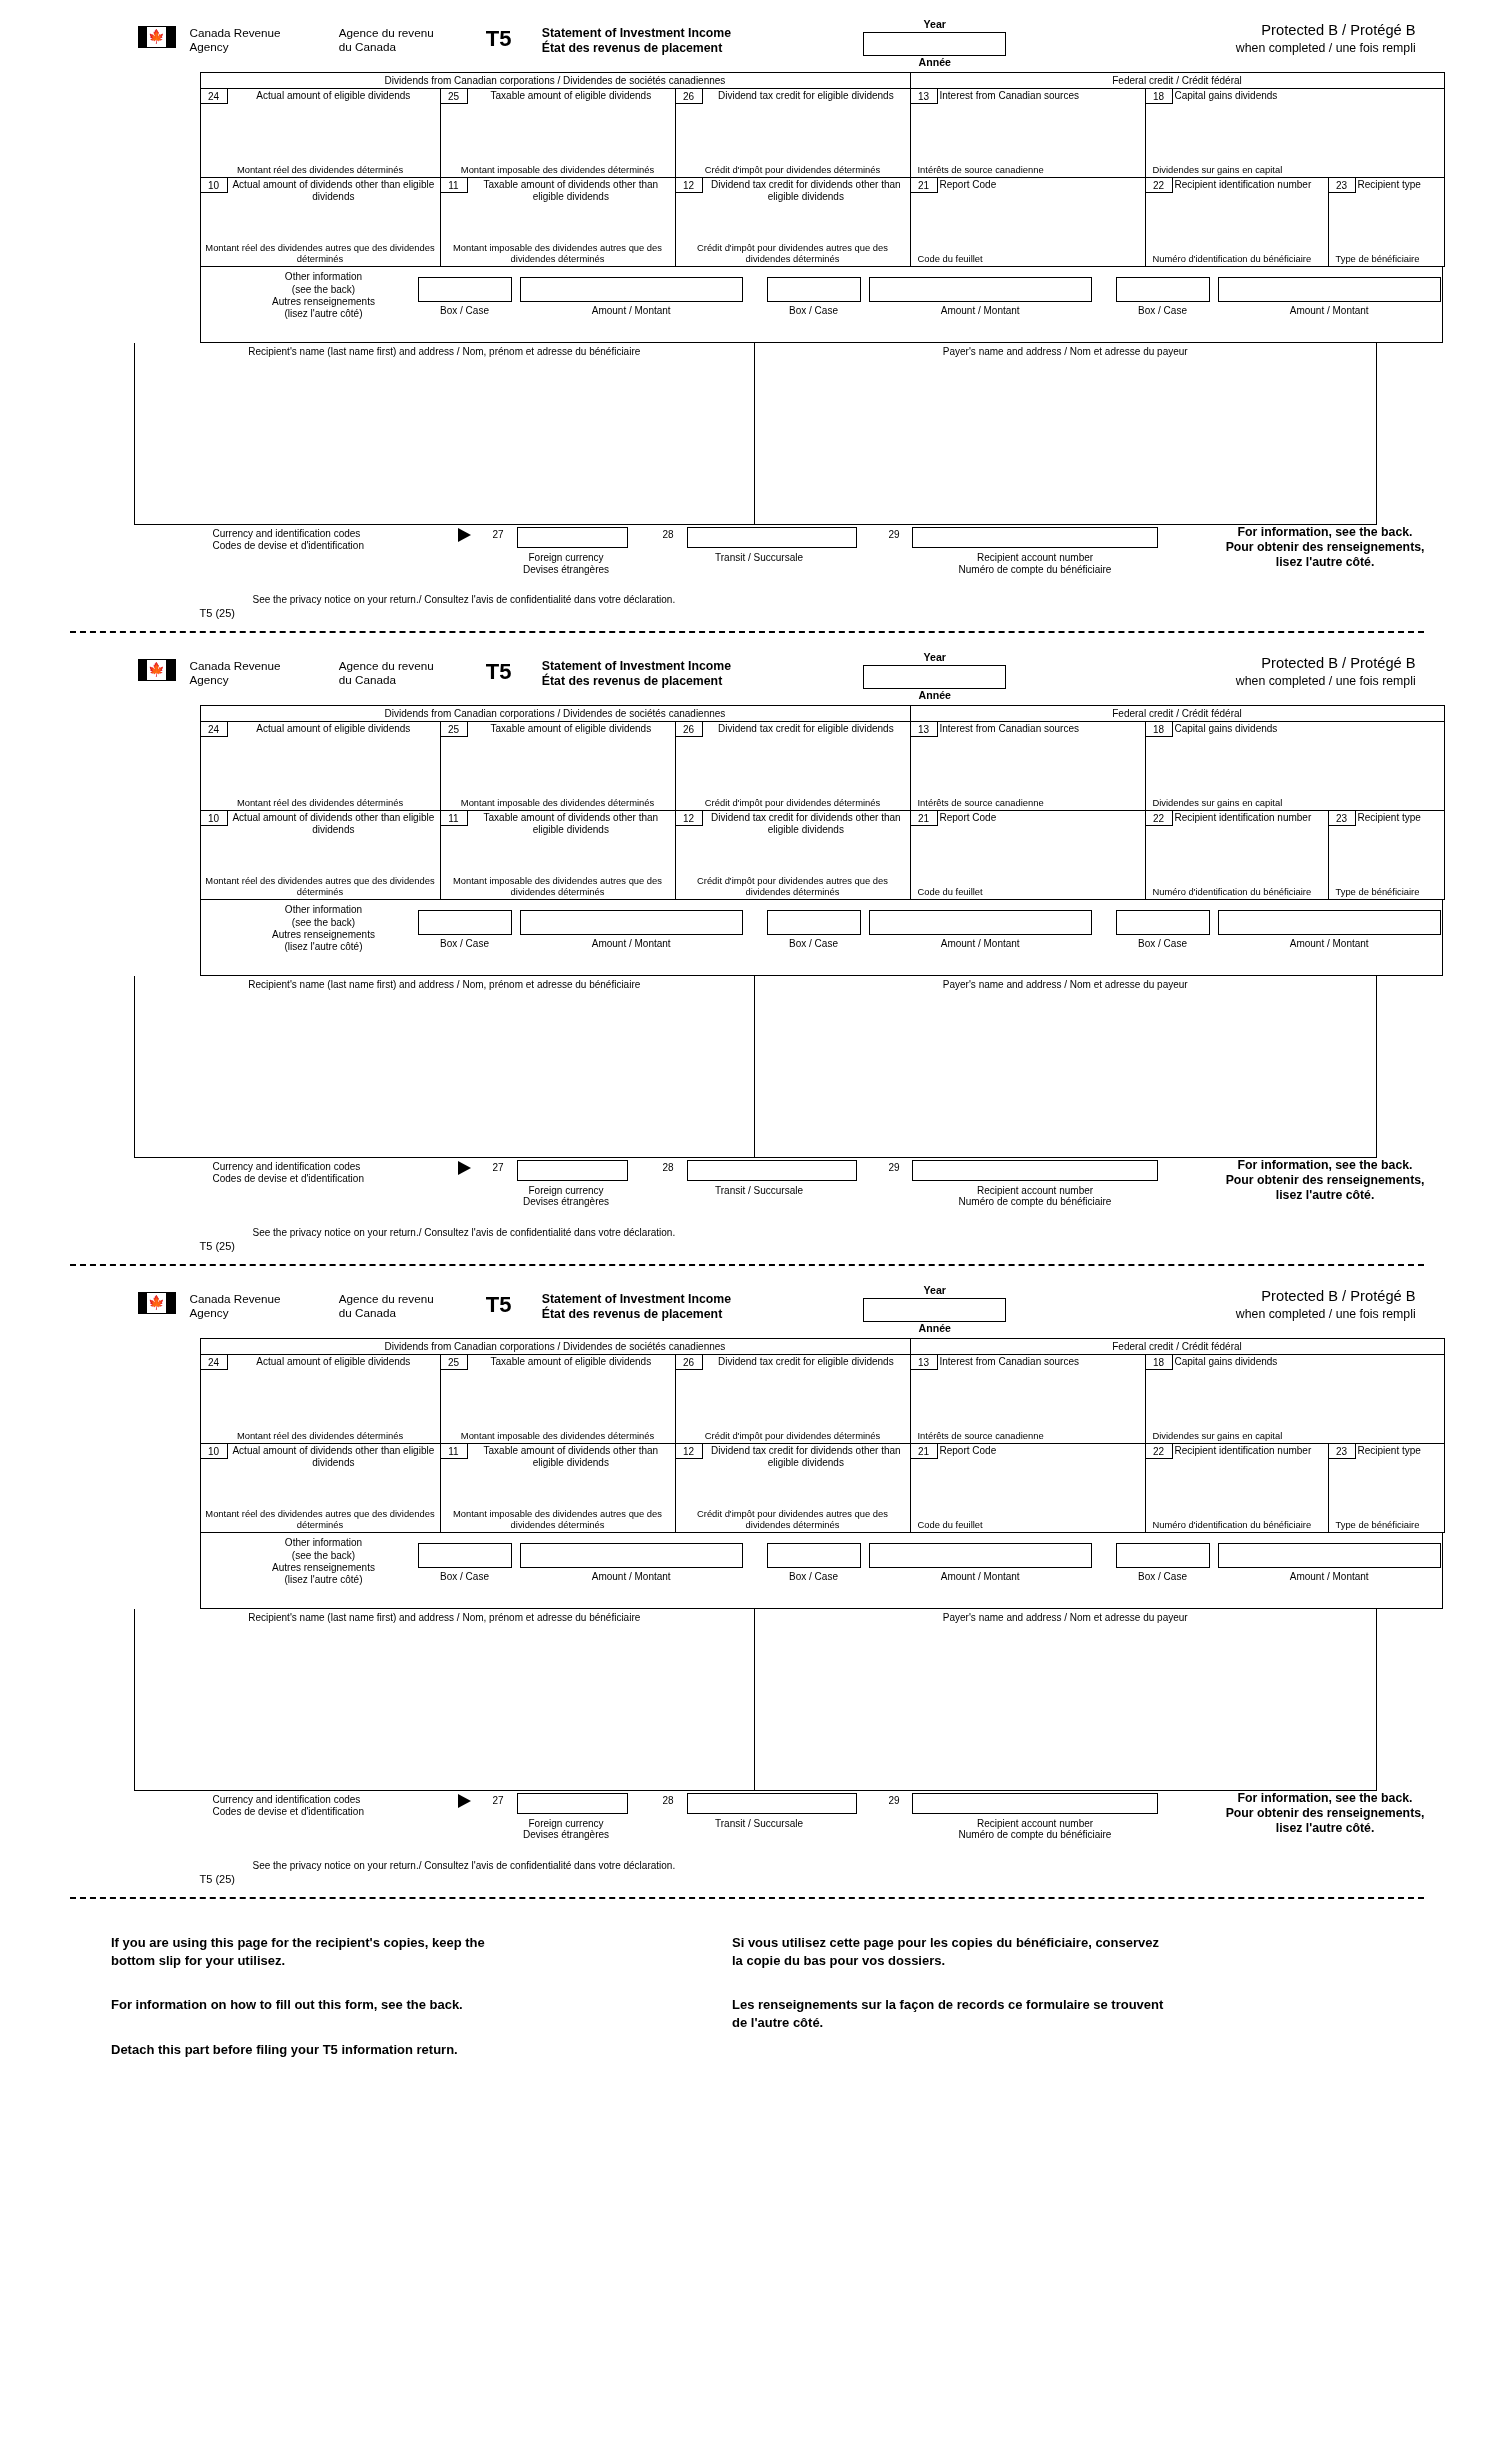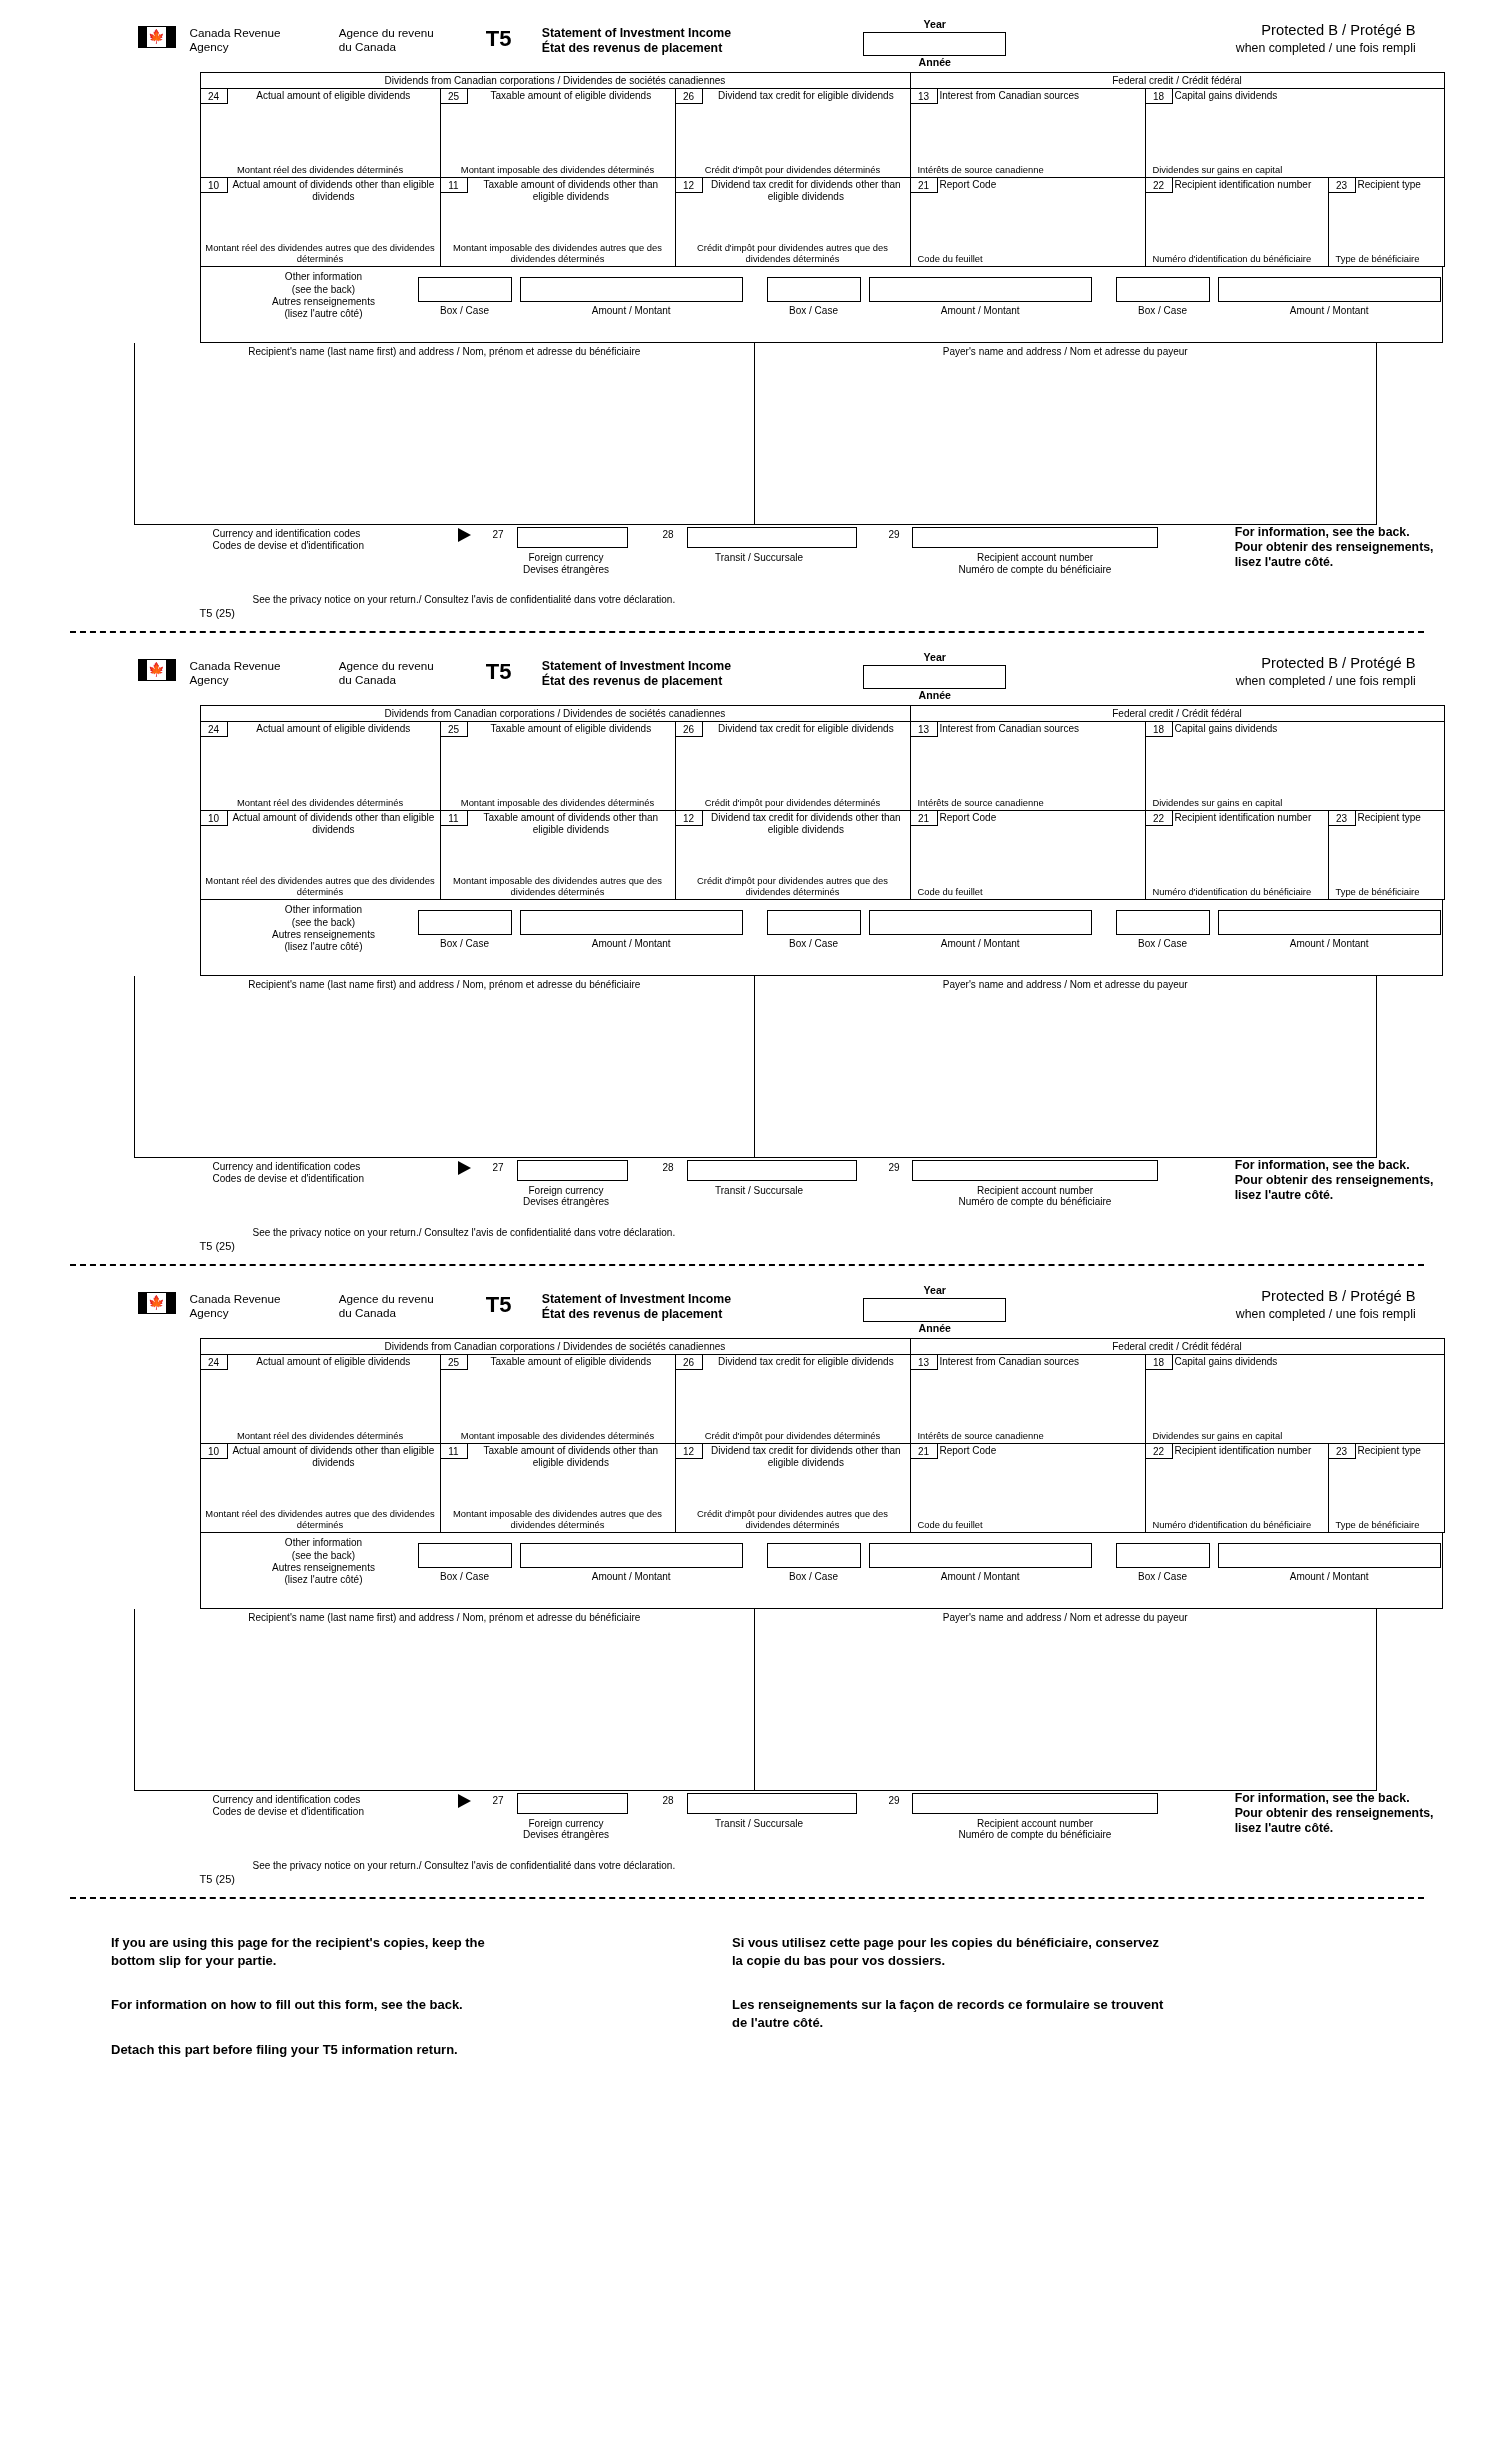--- a/index.html
+++ b/index.html
@@ -286,23 +286,23 @@
     top: 4.7px;
   }
   .fcap {
     position: absolute;
     font-size: 10px;
     line-height: 11.7px;
     text-align: center;
   }
   .infoback {
     position: absolute;
-    right: 9px;
+    right: 18px;
     top: 0;
-    text-align: left;
+    text-align: center;
     font-size: 12.3px;
     font-weight: bold;
     line-height: 15.2px;
     white-space: pre-line;
   }
   .privacy {
     width: 1243px;
     margin-left: 126px;
     font-size: 10px;
     position: relative;
@@ -984,21 +984,21 @@
       <div class="pn">See the privacy notice on your return./ Consultez l'avis de confidentialité dans votre déclaration.</div>
       <div class="t5n">T5 (25)</div>
     </div>
   </div>
 
   <hr class="dashed" style="margin-top:8.2px;">
 
   <div class="footer">
     <div class="col">
       <p>If you are using this page for the recipient's copies, keep the
-bottom slip for your partie.</p>
+bottom slip for your utilisez.</p>
       <p>For information on how to fill out this form, see the back.</p>
       <p>Detach this part before filing your T5 information return.</p>
     </div>
     <div class="col">
       <p>Si vous utilisez cette page pour les copies du bénéficiaire, conservez
 la copie du bas pour vos dossiers.</p>
       <p>Les renseignements sur la façon de records ce formulaire se trouvent
 de l'autre côté.</p>
     </div>
   </div>

